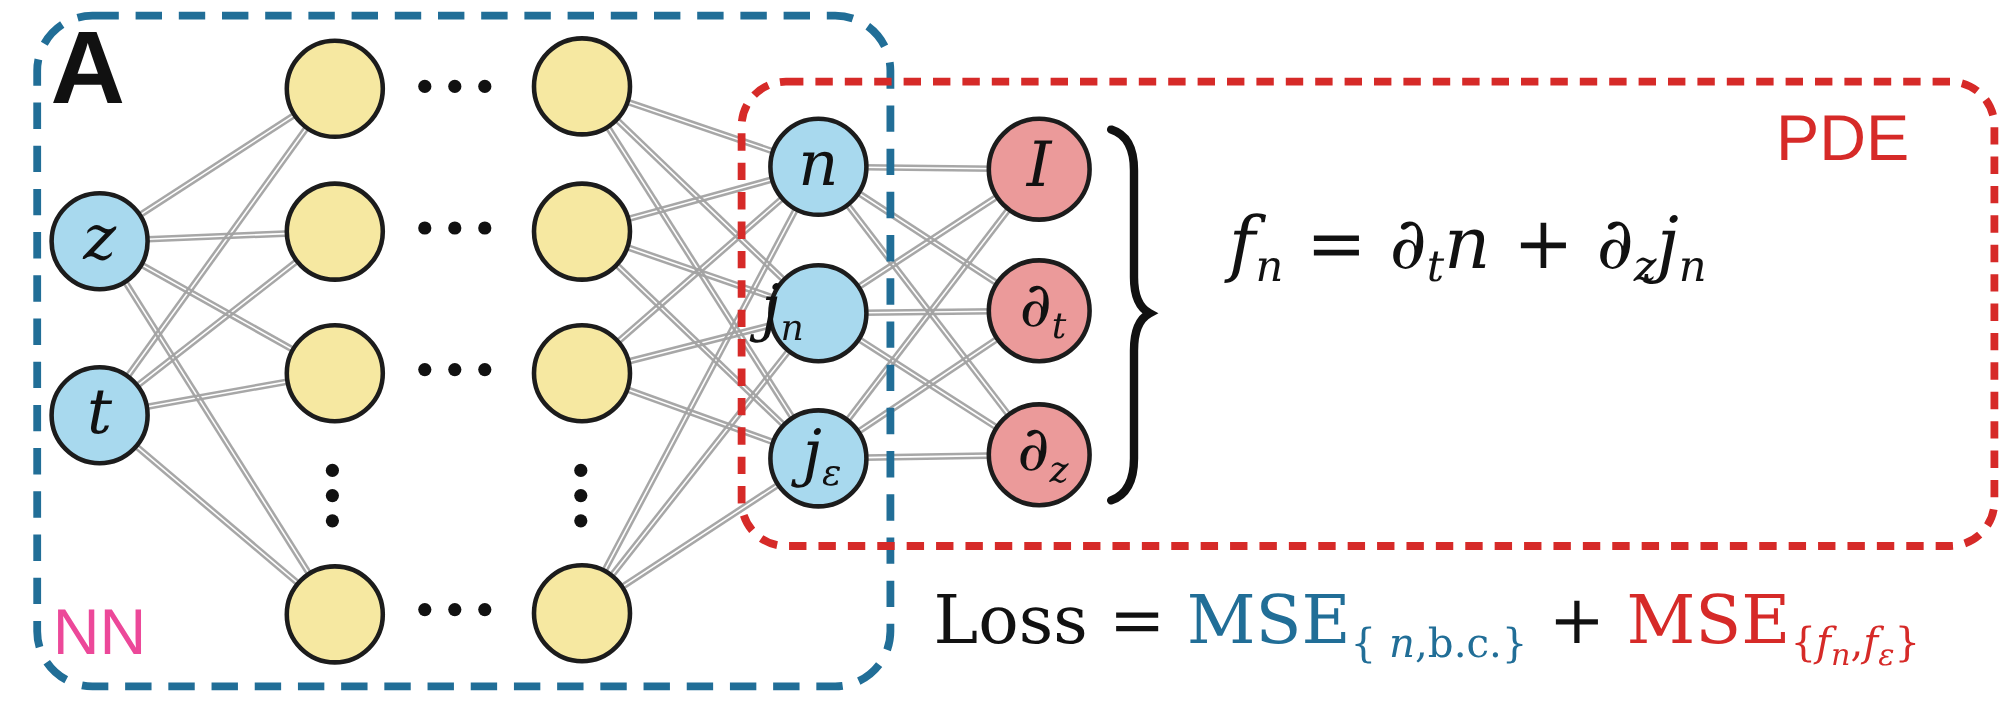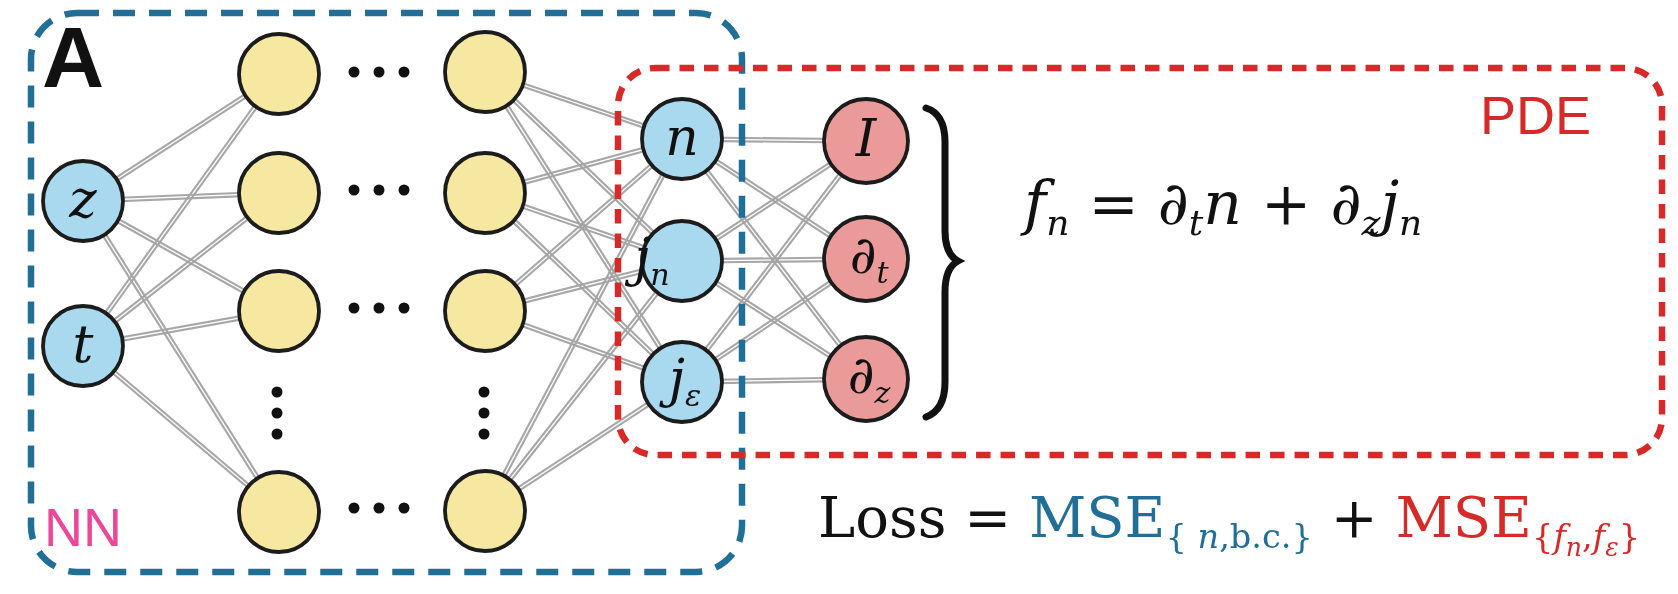--- a/index.html
+++ b/index.html
@@ -18,21 +18,21 @@
     font-style:italic;font-size:52px;color:#111;line-height:1;white-space:nowrap;
   }
   .node-label sub{font-size:.58em;line-height:0;vertical-align:-0.32em;}
   .eq{
     position:absolute;font-style:italic;font-size:60px;color:#111;
     line-height:1.05;white-space:nowrap;
   }
   .eq sub{font-size:.6em;line-height:0;vertical-align:-0.3em;font-style:inherit;}
   .loss{
     position:absolute;font-style:normal;font-size:56px;color:#111;
-    line-height:1;white-space:nowrap;margin-left:40px;
+    line-height:1;white-space:nowrap;
   }
   .loss sub{font-size:.6em;line-height:0;vertical-align:-0.34em;}
   .loss sub sub{font-size:.75em;vertical-align:-0.3em;}
 </style>
 </head>
 <body>
 
 <div class="stage">
 
   <svg width="1678" height="594" viewBox="0 0 1678 594">

